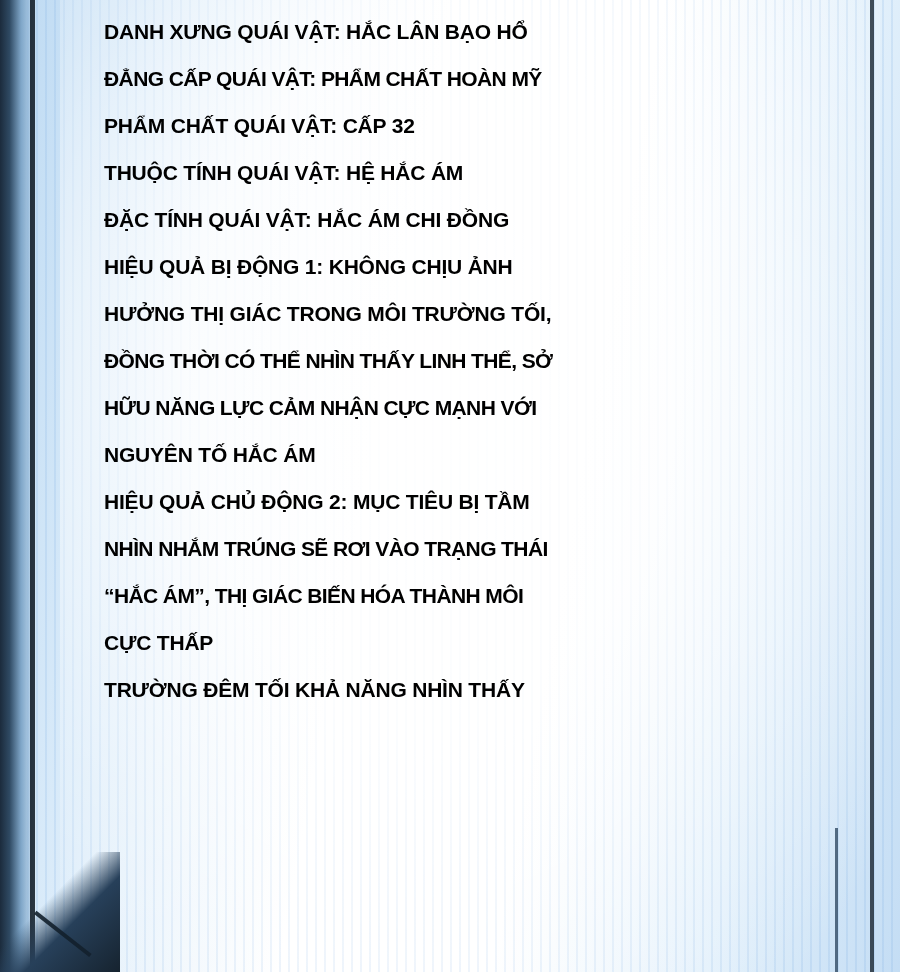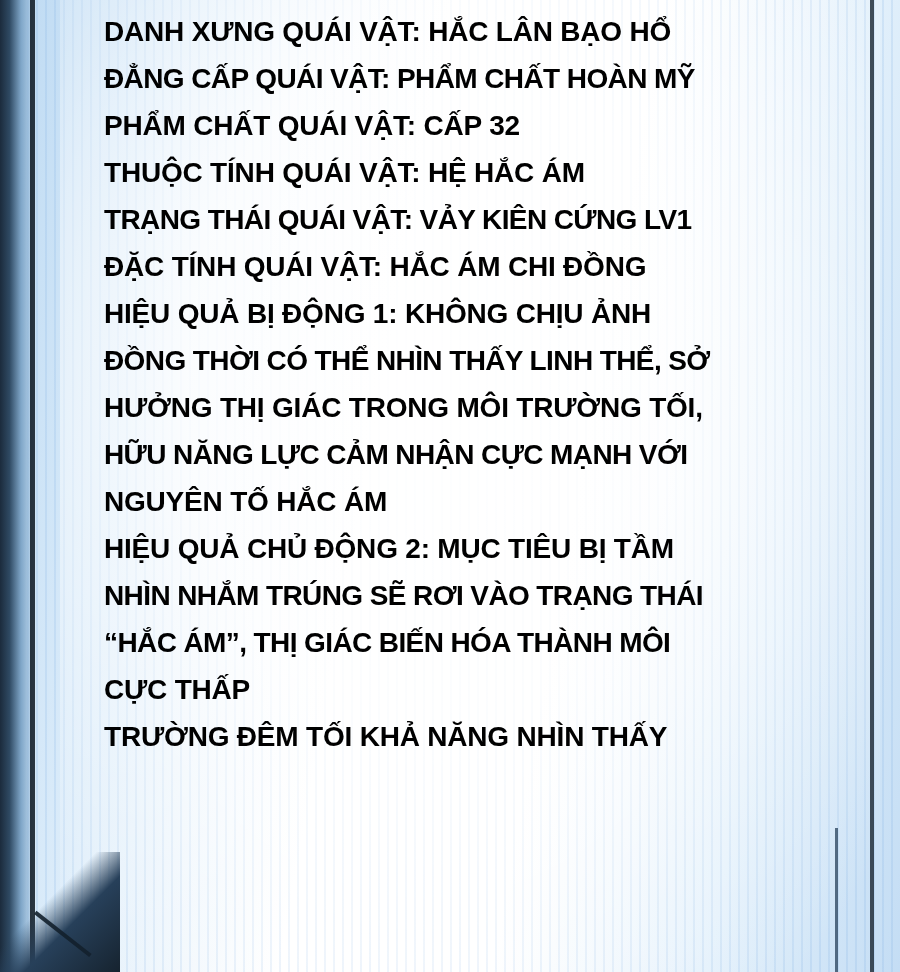--- a/index.html
+++ b/index.html
@@ -124,21 +124,21 @@
 
   .text-block {
     position: absolute;
     left: 104px;
     top: 8px;
     width: 700px;
   }
 
   .line {
     font-weight: 700;
-    font-size: 28px;
+    font-size: 21px;
     line-height: 47px;
     letter-spacing: -0.2px;
     color: #000000;
     white-space: nowrap;
     font-family: "Liberation Sans", sans-serif;
   }
 
   .line.tight {
     letter-spacing: -0.6px;
   }
@@ -157,25 +157,24 @@
   <div class="inner-line"></div>
 
   <div class="corner-bl"></div>
   <div class="corner-bl-inner"></div>
 
   <div class="text-block">
     <div class="line">DANH XƯNG QUÁI VẬT: HẮC LÂN BẠO HỔ</div>
     <div class="line tight">ĐẲNG CẤP QUÁI VẬT: PHẨM CHẤT HOÀN MỸ</div>
     <div class="line">PHẨM CHẤT QUÁI VẬT: CẤP 32</div>
     <div class="line">THUỘC TÍNH QUÁI VẬT: HỆ HẮC ÁM</div>
-    <div class="line tight">TRẠNG THÁI QUÁI VẬT: VẢY KIÊN CỨNG LV1</div>
     <div class="line">ĐẶC TÍNH QUÁI VẬT: HẮC ÁM CHI ĐỒNG</div>
     <div class="line">HIỆU QUẢ BỊ ĐỘNG 1: KHÔNG CHỊU ẢNH</div>
+    <div class="line">HƯỞNG THỊ GIÁC TRONG MÔI TRƯỜNG TỐI,</div>
     <div class="line tight">ĐỒNG THỜI CÓ THỂ NHÌN THẤY LINH THỂ, SỞ</div>
-    <div class="line">HƯỞNG THỊ GIÁC TRONG MÔI TRƯỜNG TỐI,</div>
     <div class="line tight">HỮU NĂNG LỰC CẢM NHẬN CỰC MẠNH VỚI</div>
     <div class="line">NGUYÊN TỐ HẮC ÁM</div>
     <div class="line">HIỆU QUẢ CHỦ ĐỘNG 2: MỤC TIÊU BỊ TẦM</div>
     <div class="line tight">NHÌN NHẮM TRÚNG SẼ RƠI VÀO TRẠNG THÁI</div>
     <div class="line tight">“HẮC ÁM”, THỊ GIÁC BIẾN HÓA THÀNH MÔI</div>
     <div class="line">CỰC THẤP</div>
     <div class="line">TRƯỜNG ĐÊM TỐI KHẢ NĂNG NHÌN THẤY</div>
   </div>
 
 </div>

